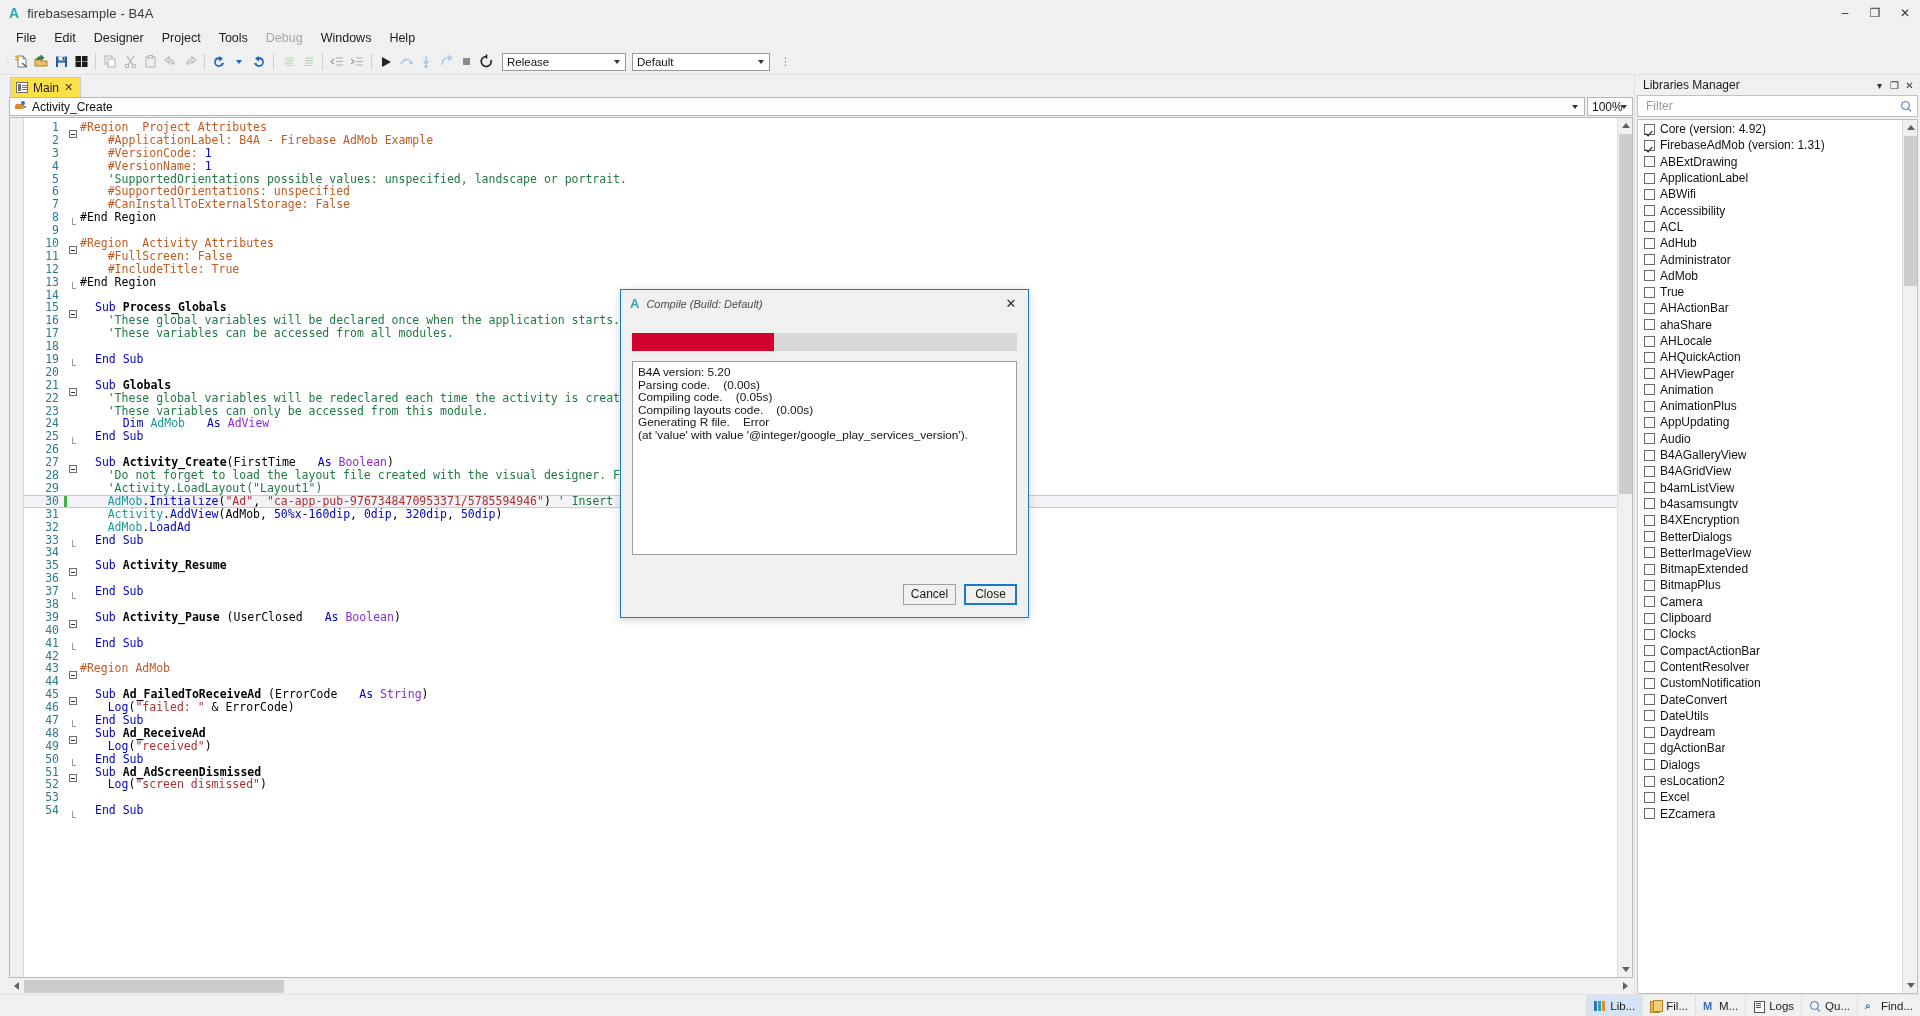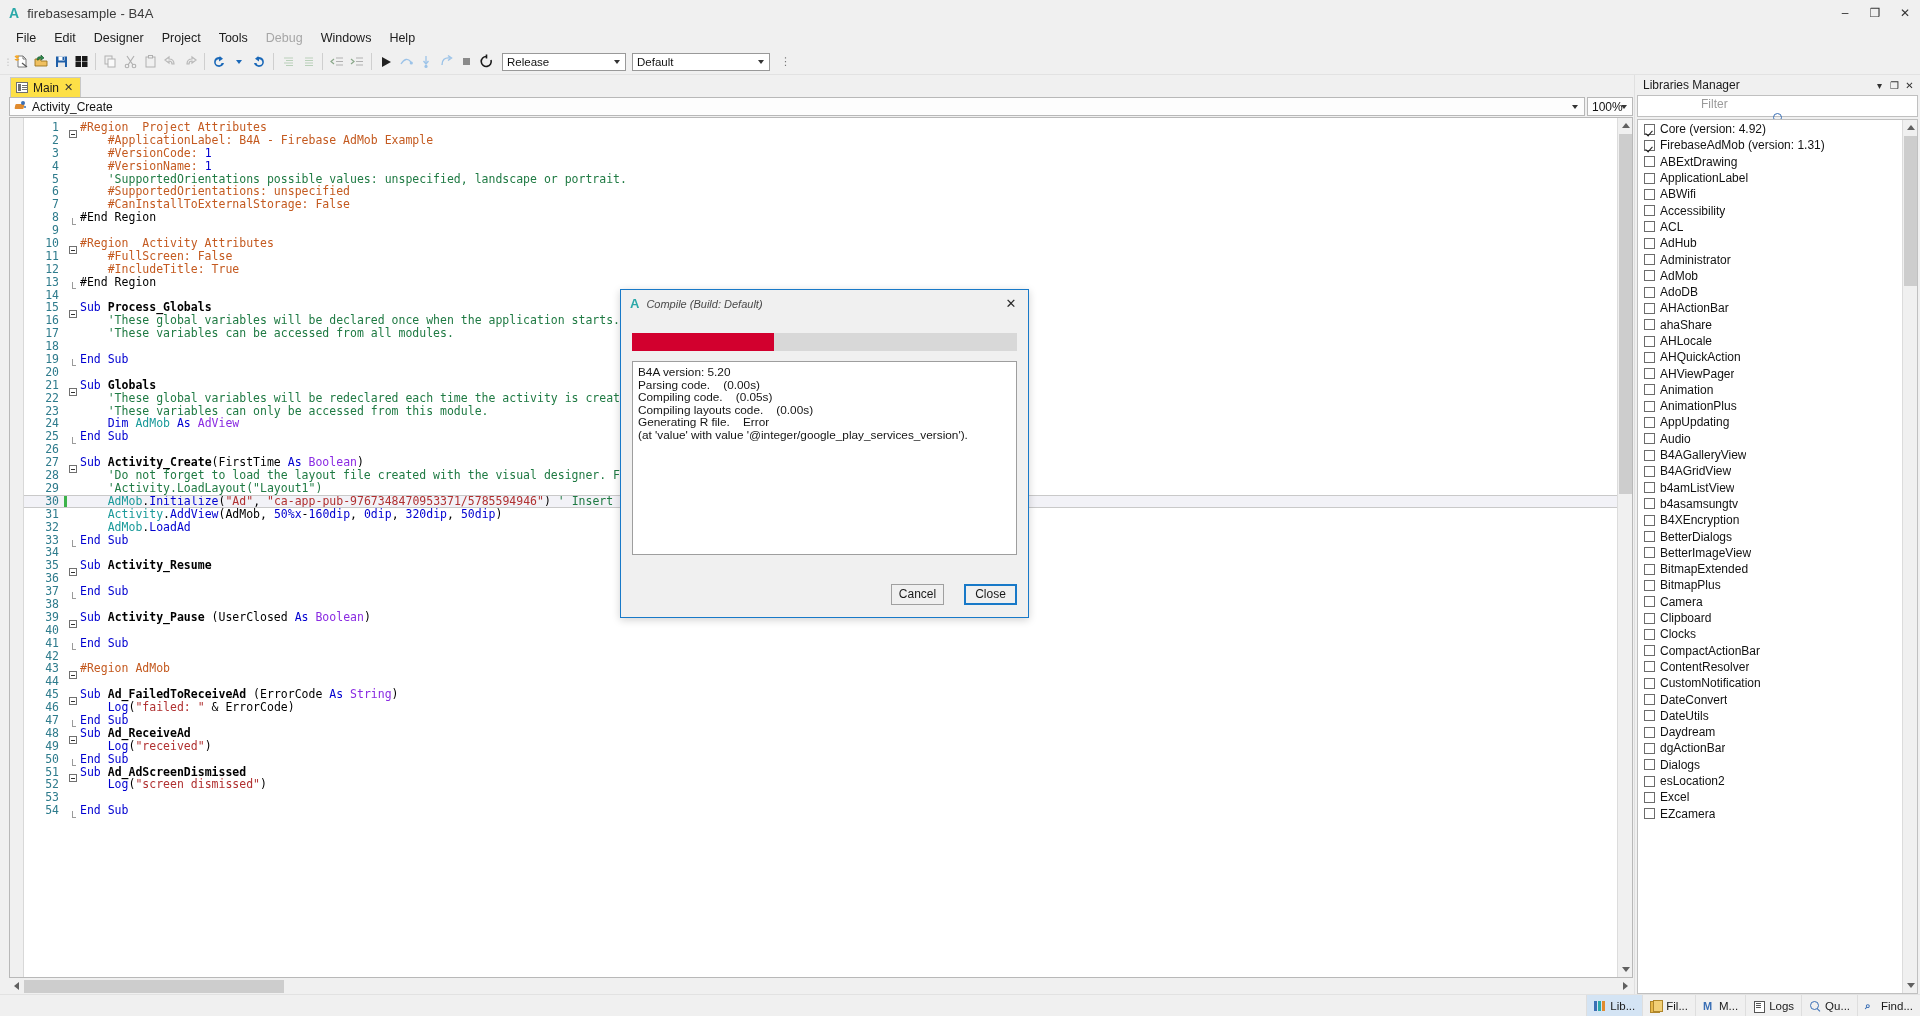--- a/index.html
+++ b/index.html
@@ -249,21 +249,21 @@
   }
   .fold .endline {
     position: absolute; left: 5px; top: 0; height: 7px;
     width: 1px; background: #9a9a9a;
   }
   .fold .endline::after {
     content: ""; position: absolute; left: 0; top: 6px;
     width: 4px; height: 1px; background: #9a9a9a;
   }
   .ctext { flex: 1; color: #000; }
-  .kw   { color: #0000d0; }
+  .kw   { color: #0000d0; margin-left: 15px; }
   .sub  { color: #000000; font-weight: bold; }
   .cmt  { color: #1f7a43; }
   .dir  { color: #c45a20; }
   .num  { color: #0000d0; }
   .str  { color: #b03030; }
   .typ  { color: #8a2be2; }
   .var  { color: #1a9a9a; }
   .fn   { color: #0000d0; }
 
   
@@ -314,21 +314,21 @@
   }
   .dock-title { flex: 1; }
   .dock-btn {
     width: 15px; height: 15px; display: flex;
     align-items: center; justify-content: center;
     font-size: 10px; color: #333;
   }
   .filter-row {
     height: 14px; min-height: 22px; margin: 0 2px;
     border: 1px solid #c0c0c0; background: #fff;
-    display: flex; align-items: center; padding: 0 4px 0 6px; flex-direction: column;
+    display: flex; align-items: center; padding: 0 4px 0 6px;
   }
   .filter-input {
     flex: 1; border: none; outline: none;
     font-size: 12px; font-family: "Liberation Sans", sans-serif;
     color: #111; background: transparent;
   }
   .filter-input::placeholder { color: #9a9a9a; }
   .search-ico {
     width: 13px; height: 13px; position: relative; flex-shrink: 0;
   }
@@ -461,21 +461,21 @@
     padding: 4px 5px;
     font-size: 11.8px; color: #141414;
     line-height: 12.6px;
     overflow: hidden;
     font-family: "Liberation Sans", sans-serif;
   }
   .log-line { white-space: pre-wrap; }
   .dlg-footer {
     height: 46px; min-height: 46px;
     display: flex; align-items: center; justify-content: flex-end;
-    gap: 20px; padding: 16px 11px;
+    gap: 8px; padding: 16px 11px;
   }
   .dlg-btn {
     height: 21px; min-width: 53px;
     font-size: 12px; font-family: "Liberation Sans", sans-serif;
     background: #f0f0f0; border: 1px solid #a0a0a0;
     color: #1a1a1a;
     display: flex; align-items: center; justify-content: center;
   }
   .dlg-btn.primary { border: 2px solid #1879c8; font-weight: normal; }
 </style>
@@ -763,21 +763,21 @@
             <div class="lib-row">
               <span class="chk"></span>
               <span class="lib-name">Administrator</span>
             </div>
             <div class="lib-row">
               <span class="chk"></span>
               <span class="lib-name">AdMob</span>
             </div>
             <div class="lib-row">
               <span class="chk"></span>
-              <span class="lib-name">AdoDB</span>
+              <span class="lib-name">True</span>
             </div>
             <div class="lib-row">
               <span class="chk"></span>
               <span class="lib-name">AHActionBar</span>
             </div>
             <div class="lib-row">
               <span class="chk"></span>
               <span class="lib-name">ahaShare</span>
             </div>
             <div class="lib-row">

